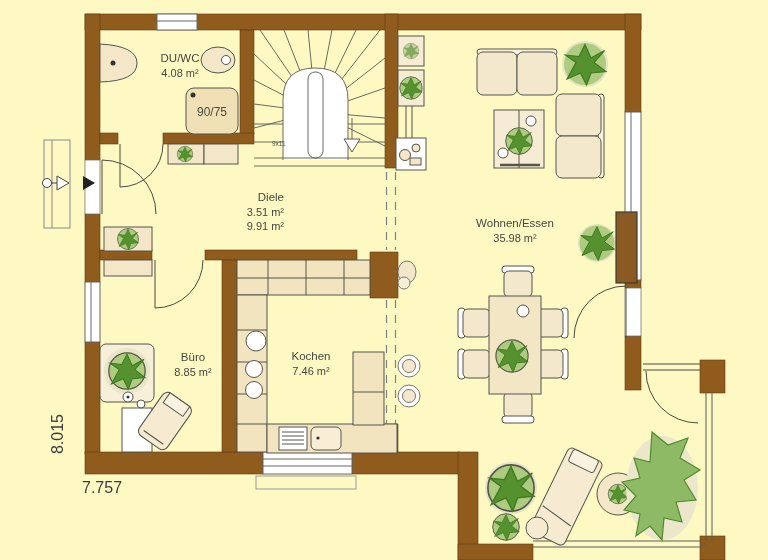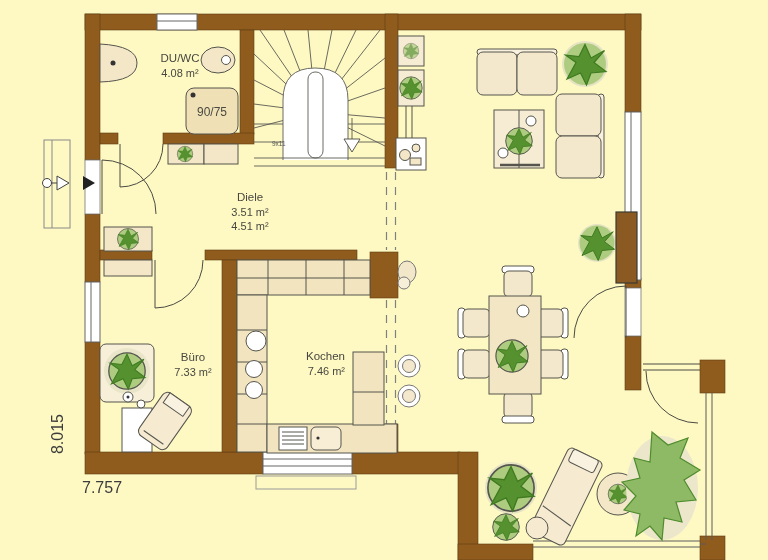--- a/index.html
+++ b/index.html
@@ -329,36 +329,40 @@
   </g>
 </svg>
 
   <div class="lbl" style="left:145px;top:51px;width:70px;">
     <div class="nm">DU/WC</div>
     <div>4.08 m²</div>
   </div>
 
   <div class="shw" style="left:190px;top:105px;width:44px;text-align:center;font-weight:normal;">90/75</div>
 
-  <div class="lbl" style="left:216px;top:190px;width:68px;">
+  <div class="lbl" style="left:216px;top:190px;width:68px;text-align:right;">
     <div class="nm">Diele</div>
     <div>3.51 m²</div>
-    <div>4.51 m²</div>
+    <div>9.91 m²</div>
   </div>
 
   <div class="lbl" style="left:158px;top:350px;width:70px;">
     <div class="nm">Büro</div>
-    <div>7.33 m²</div>
-  </div>
-
-  <div class="lbl" style="left:277px;top:349px;width:68px;text-align:right;">
+    <div>8.85 m²</div>
+  </div>
+
+  <div class="lbl" style="left:277px;top:349px;width:68px;">
     <div class="nm">Kochen</div>
     <div>7.46 m²</div>
   </div>
 
+  <div class="lbl" style="left:440px;top:216px;width:150px;">
+    <div class="nm">Wohnen/Essen</div>
+    <div>35.98 m²</div>
+  </div>
 
   <div class="tiny" style="left:272px;top:140px;">9x11</div>
 
   <div class="dim" style="left:82px;top:479px;">7.757</div>
 
   <div class="dim dim-v" style="left:22px;top:425px;width:72px;text-align:center;">8.015</div>
 
 </div>
 
 </body></html>

